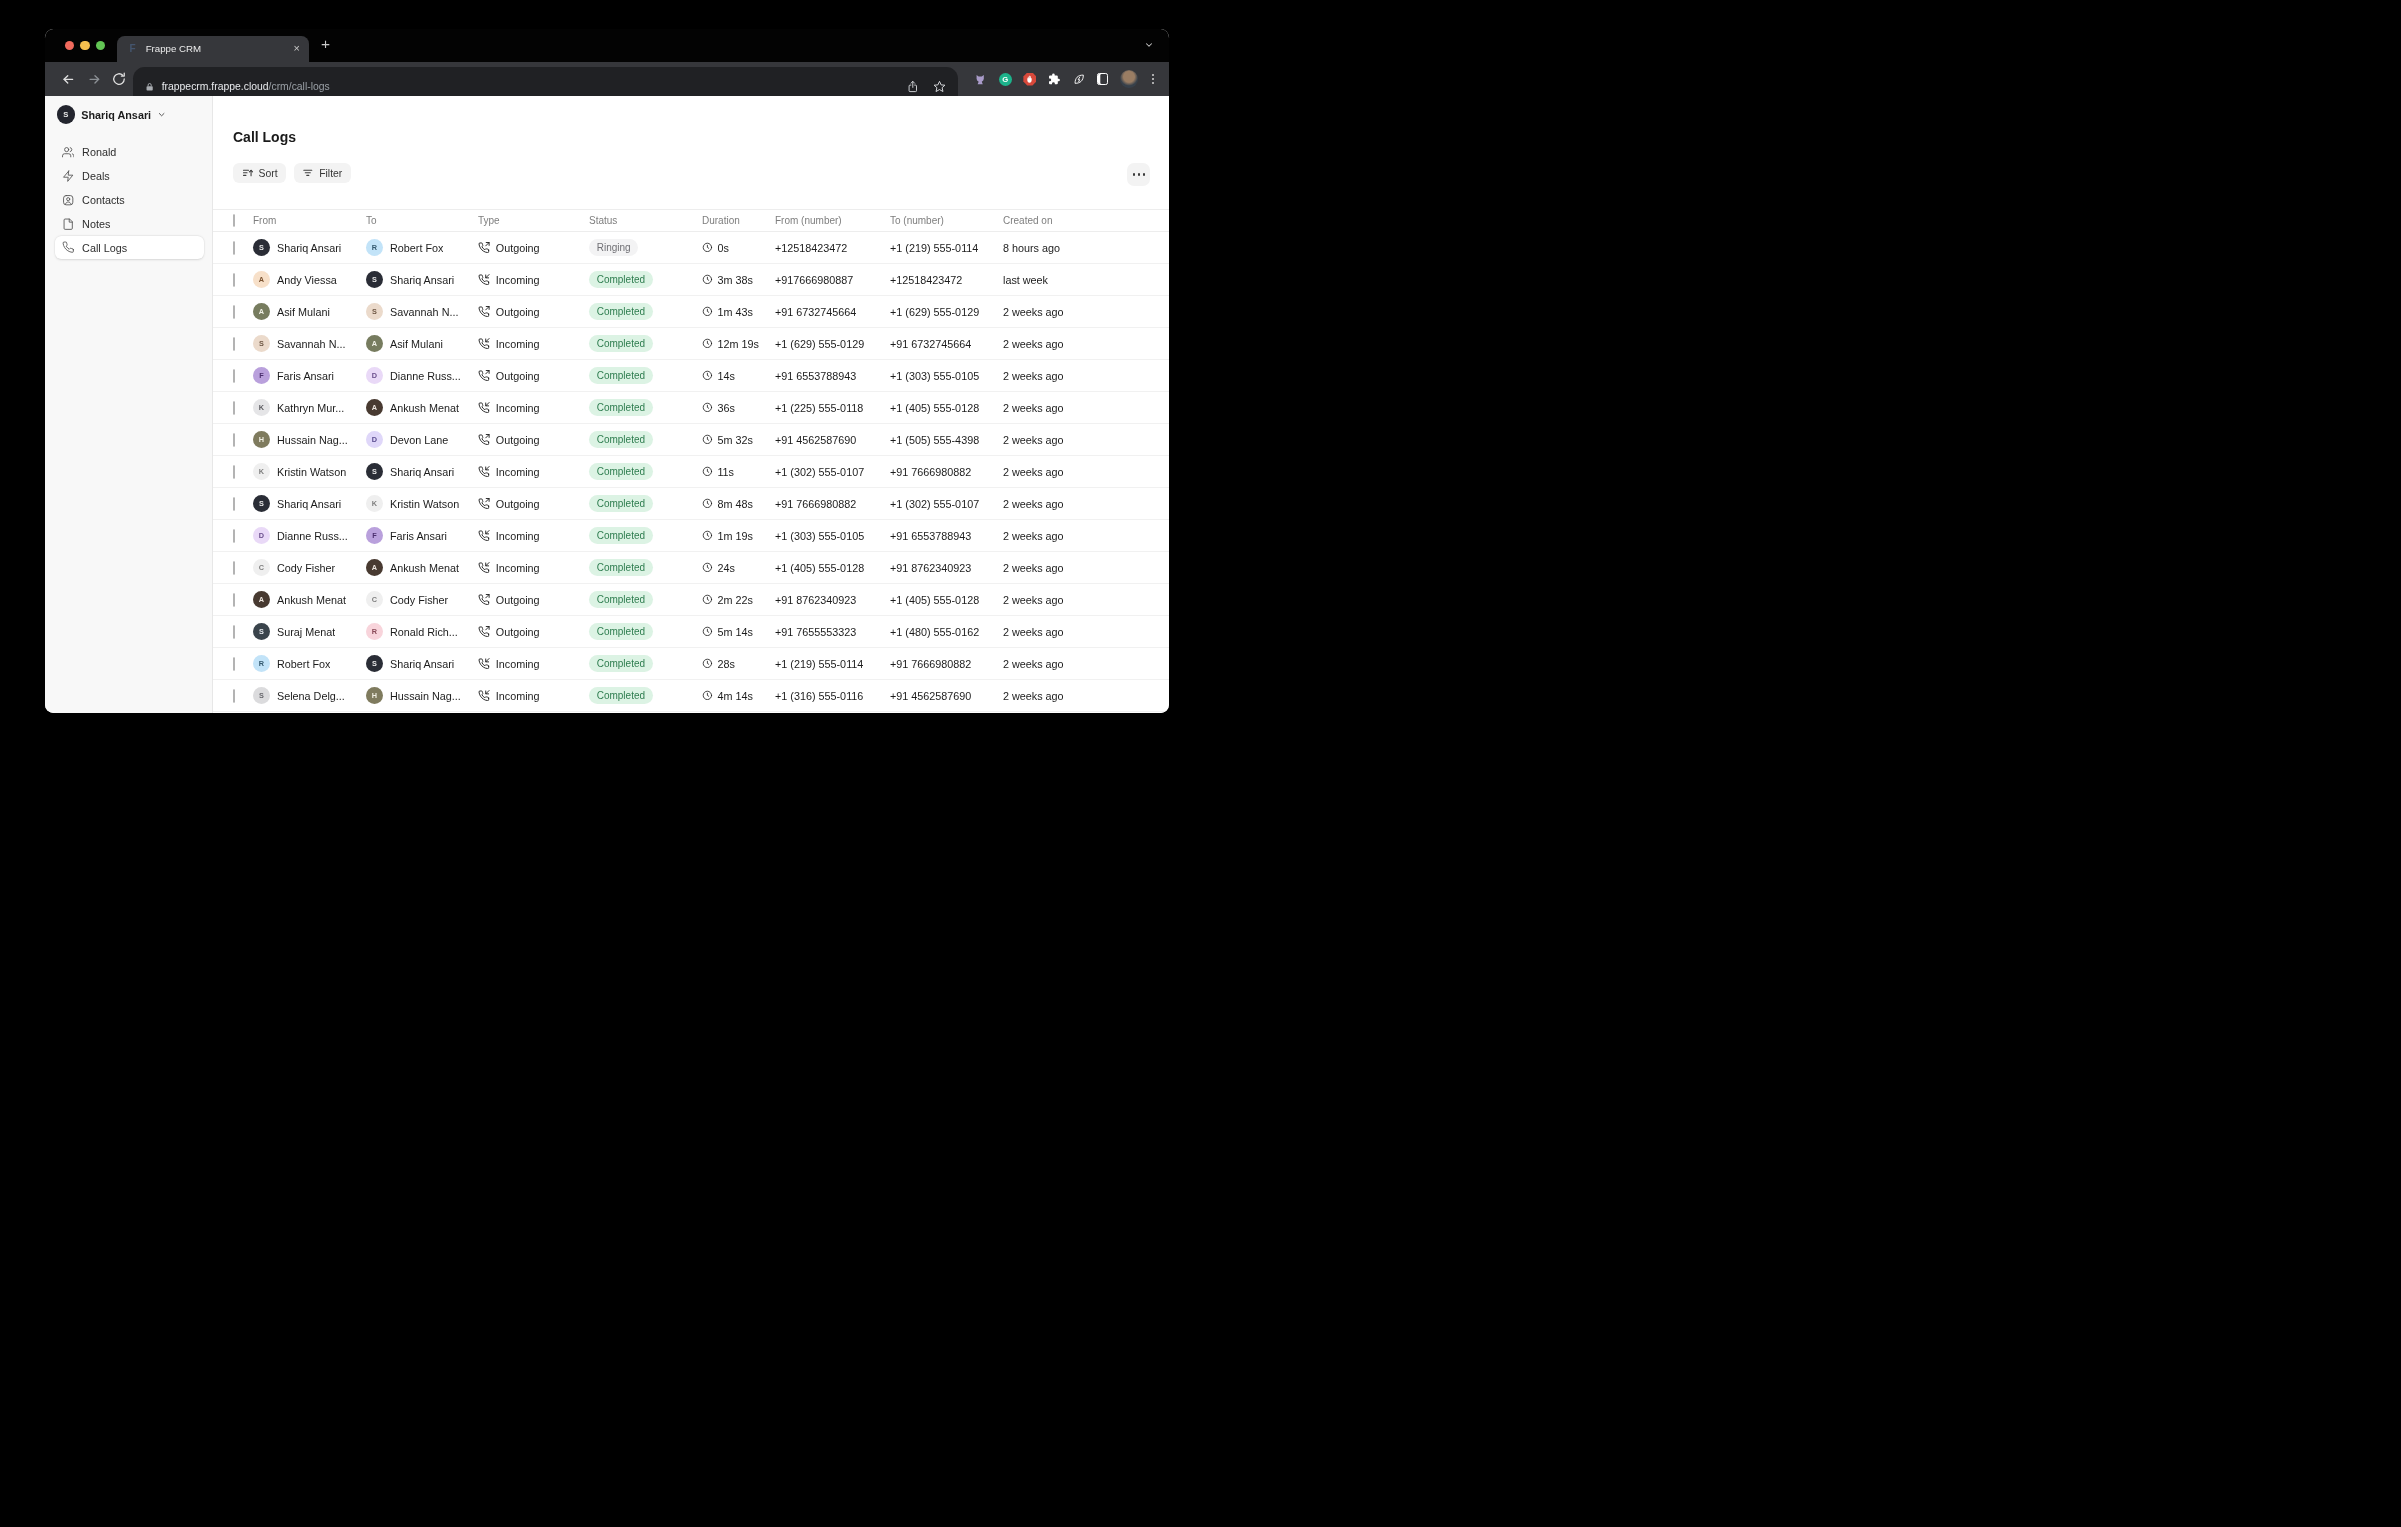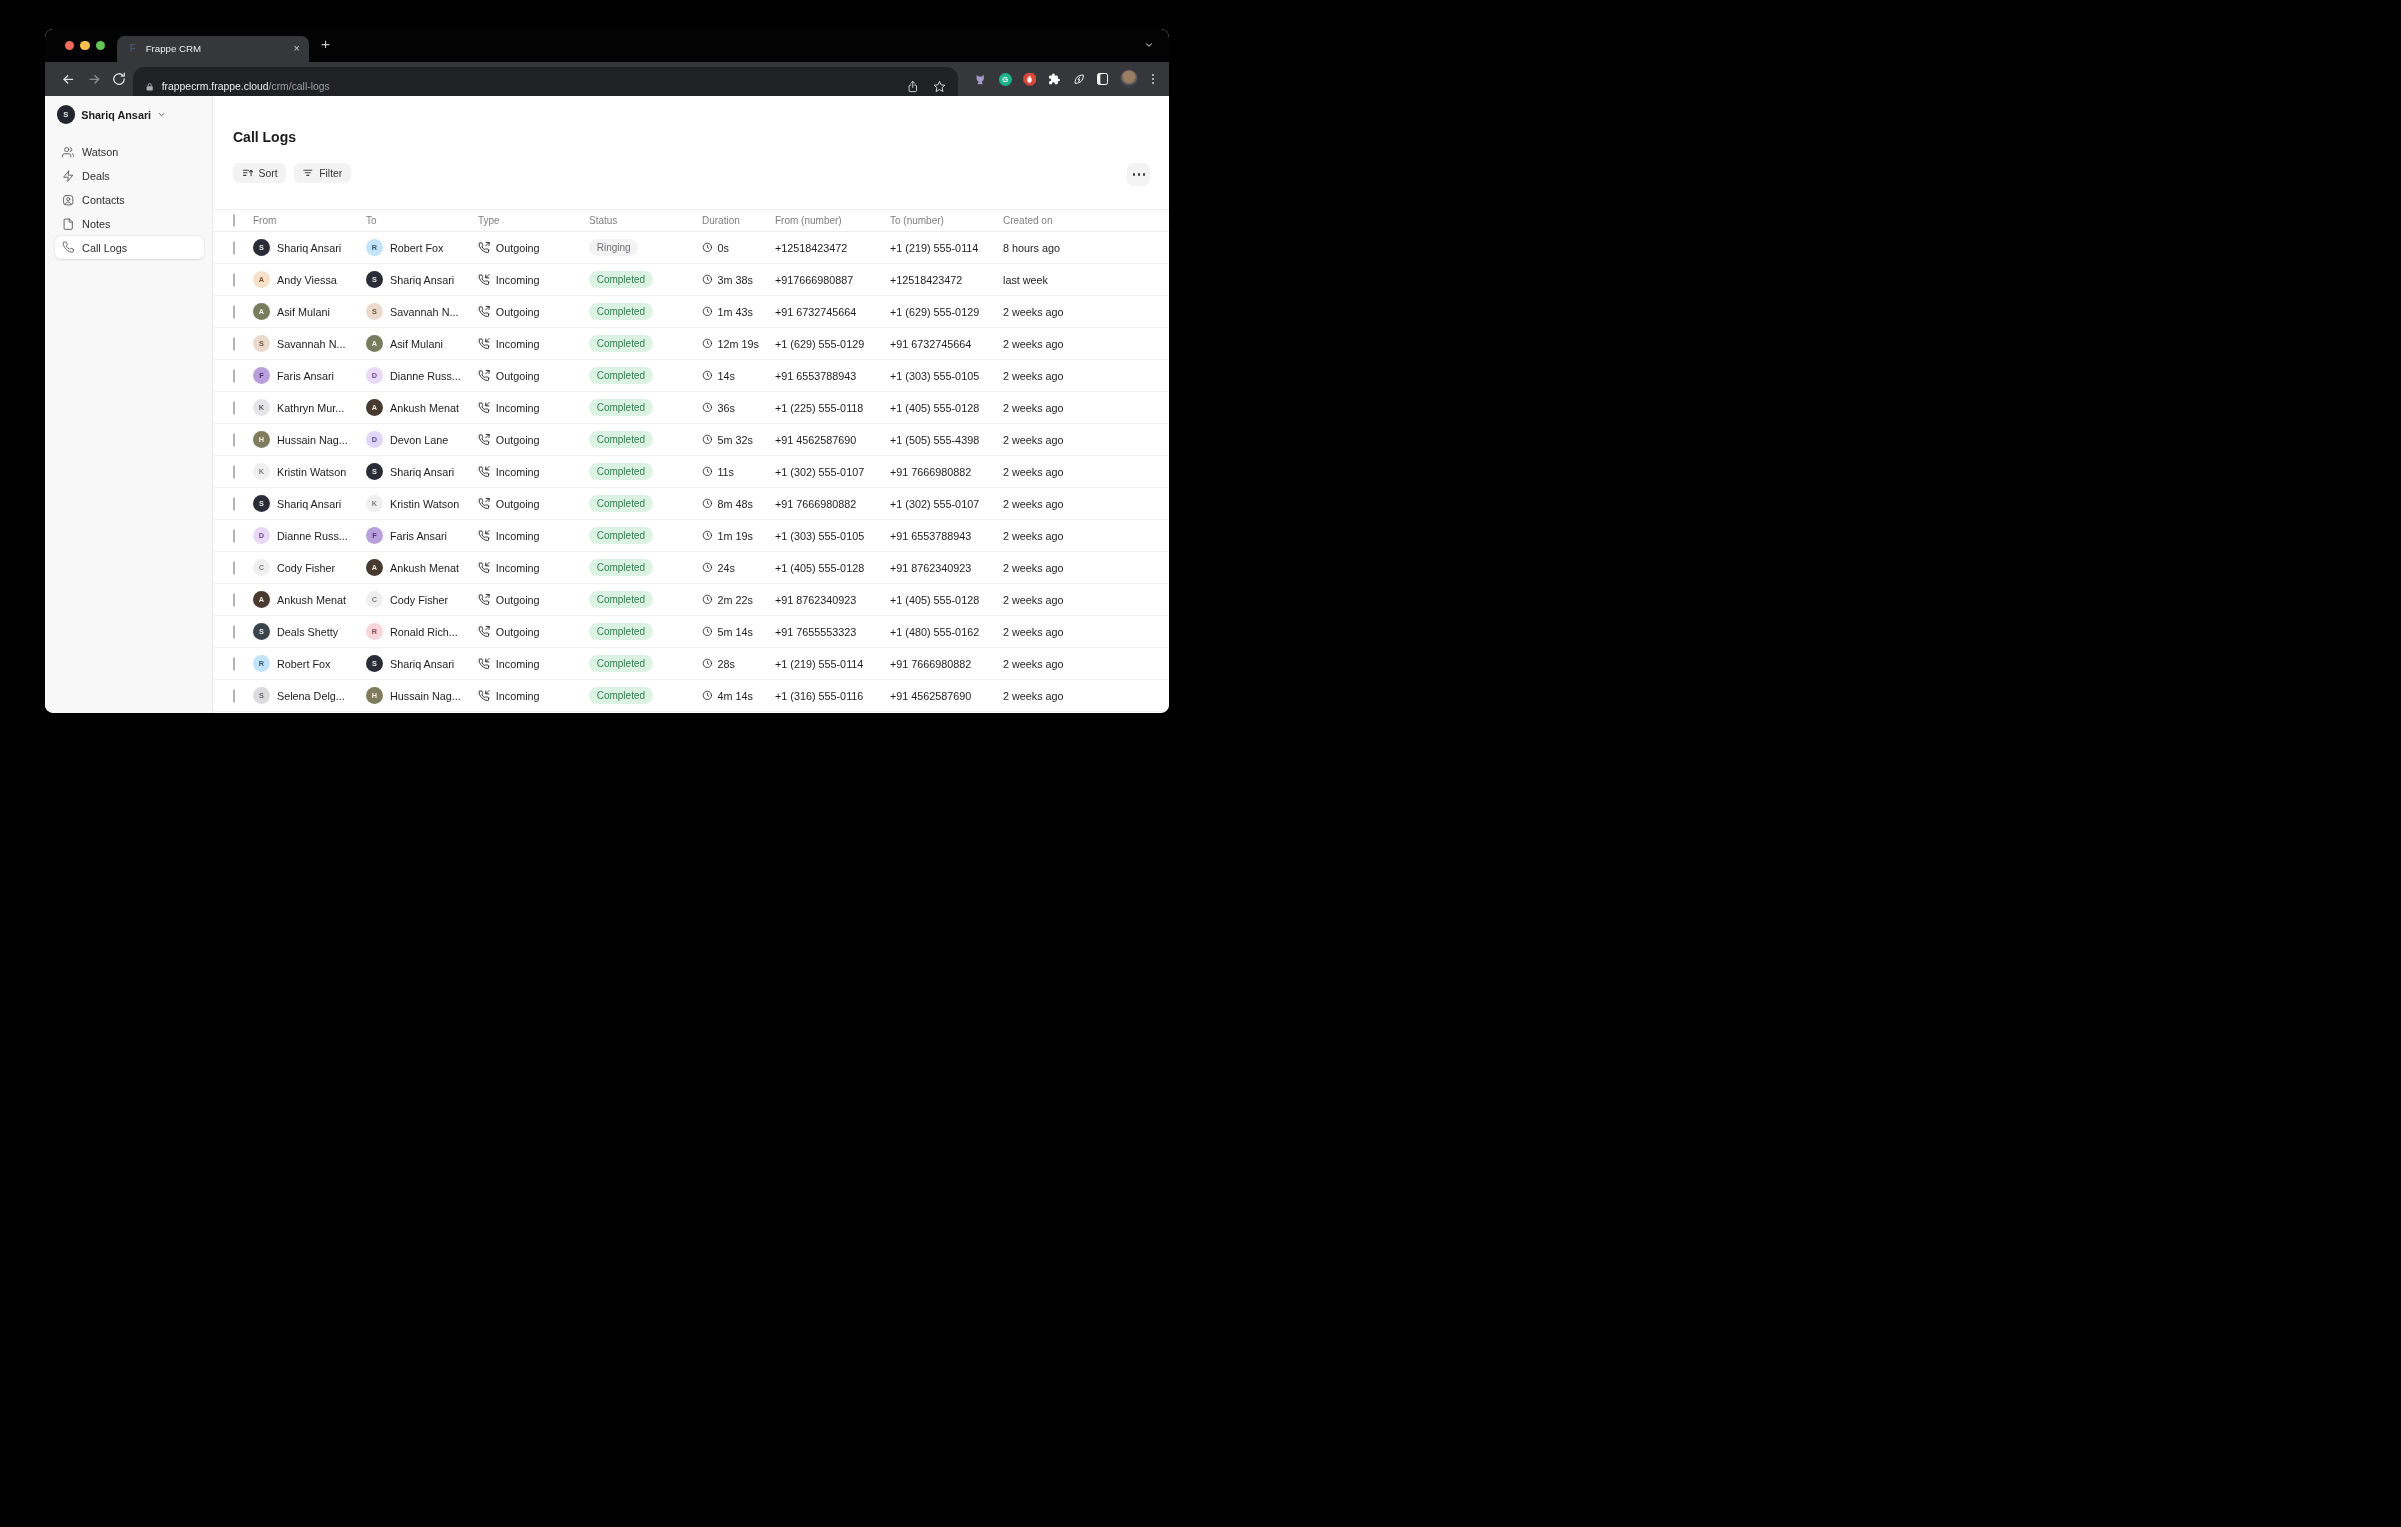--- a/index.html
+++ b/index.html
@@ -195,21 +195,21 @@
           </svg>
       </div>
       <nav class="nav" id="nav">
           <div class="nav-item">
             <svg width="12.4" height="12.4" viewBox="0 0 24 24" fill="none" stroke="#545454" stroke-width="1.7" stroke-linecap="round" stroke-linejoin="round">
               <path d="M17 21v-2a4 4 0 0 0-4-4H5a4 4 0 0 0-4 4v2"></path>
               <circle cx="9" cy="7" r="4"></circle>
               <path d="M23 21v-2a4 4 0 0 0-3-3.87"></path>
               <path d="M16 3.13a4 4 0 0 1 0 7.75"></path>
             </svg>
-            <span>Watson</span>
+            <span>Ronald</span>
           </div>
           <div class="nav-item">
             <svg width="12.4" height="12.4" viewBox="0 0 24 24" fill="none" stroke="#545454" stroke-width="1.7" stroke-linecap="round" stroke-linejoin="round">
               <polygon points="13 2 3 14 12 14 11 22 21 10 12 10 13 2"></polygon>
             </svg>
             <span>Deals</span>
           </div>
           <div class="nav-item">
             <svg width="12.4" height="12.4" viewBox="0 0 24 24" fill="none" stroke="#545454" stroke-width="1.7" stroke-linecap="round" stroke-linejoin="round">
               <rect x="3" y="3" width="18" height="18" rx="5"></rect>
@@ -652,21 +652,21 @@
     </span>
     <span>+91 8762340923</span>
     <span>+1 (405) 555-0128</span>
     <span>2 weeks ago</span>
   </div>
 
   <div class="t-grid t-row">
     <span><span class="checkbox"></span></span>
     <span class="person">
                 <span class="avatar" style="background: rgb(58, 68, 76); color: rgb(230, 234, 238);">S</span>
-                <span class="p-name">Deals Shetty</span>
+                <span class="p-name">Suraj Menat</span>
               </span>
     <span class="person">
                 <span class="avatar" style="background: rgb(248, 212, 219); color: rgb(138, 74, 88);">R</span>
                 <span class="p-name">Ronald Rich...</span>
               </span>
     <span class="type-cell">
       <svg width="11.6" height="11.6" viewBox="0 0 24 24" fill="none" stroke="#1c1c1c" stroke-width="1.9" stroke-linecap="round" stroke-linejoin="round" style="display: block;">
                   <path d="M22 16.92v3a2 2 0 0 1-2.18 2 19.79 19.79 0 0 1-8.63-3.07 19.5 19.5 0 0 1-6-6 19.79 19.79 0 0 1-3.07-8.67A2 2 0 0 1 4.11 2h3a2 2 0 0 1 2 1.72 12.84 12.84 0 0 0 .7 2.81 2 2 0 0 1-.45 2.11L8.09 9.91a16 16 0 0 0 6 6l1.27-1.27a2 2 0 0 1 2.11-.45 12.84 12.84 0 0 0 2.81.7A2 2 0 0 1 22 16.92z"></path>
                   <polyline points="23 7 23 1 17 1"></polyline>
                   <line x1="16" y1="8" x2="23" y2="1"></line>

